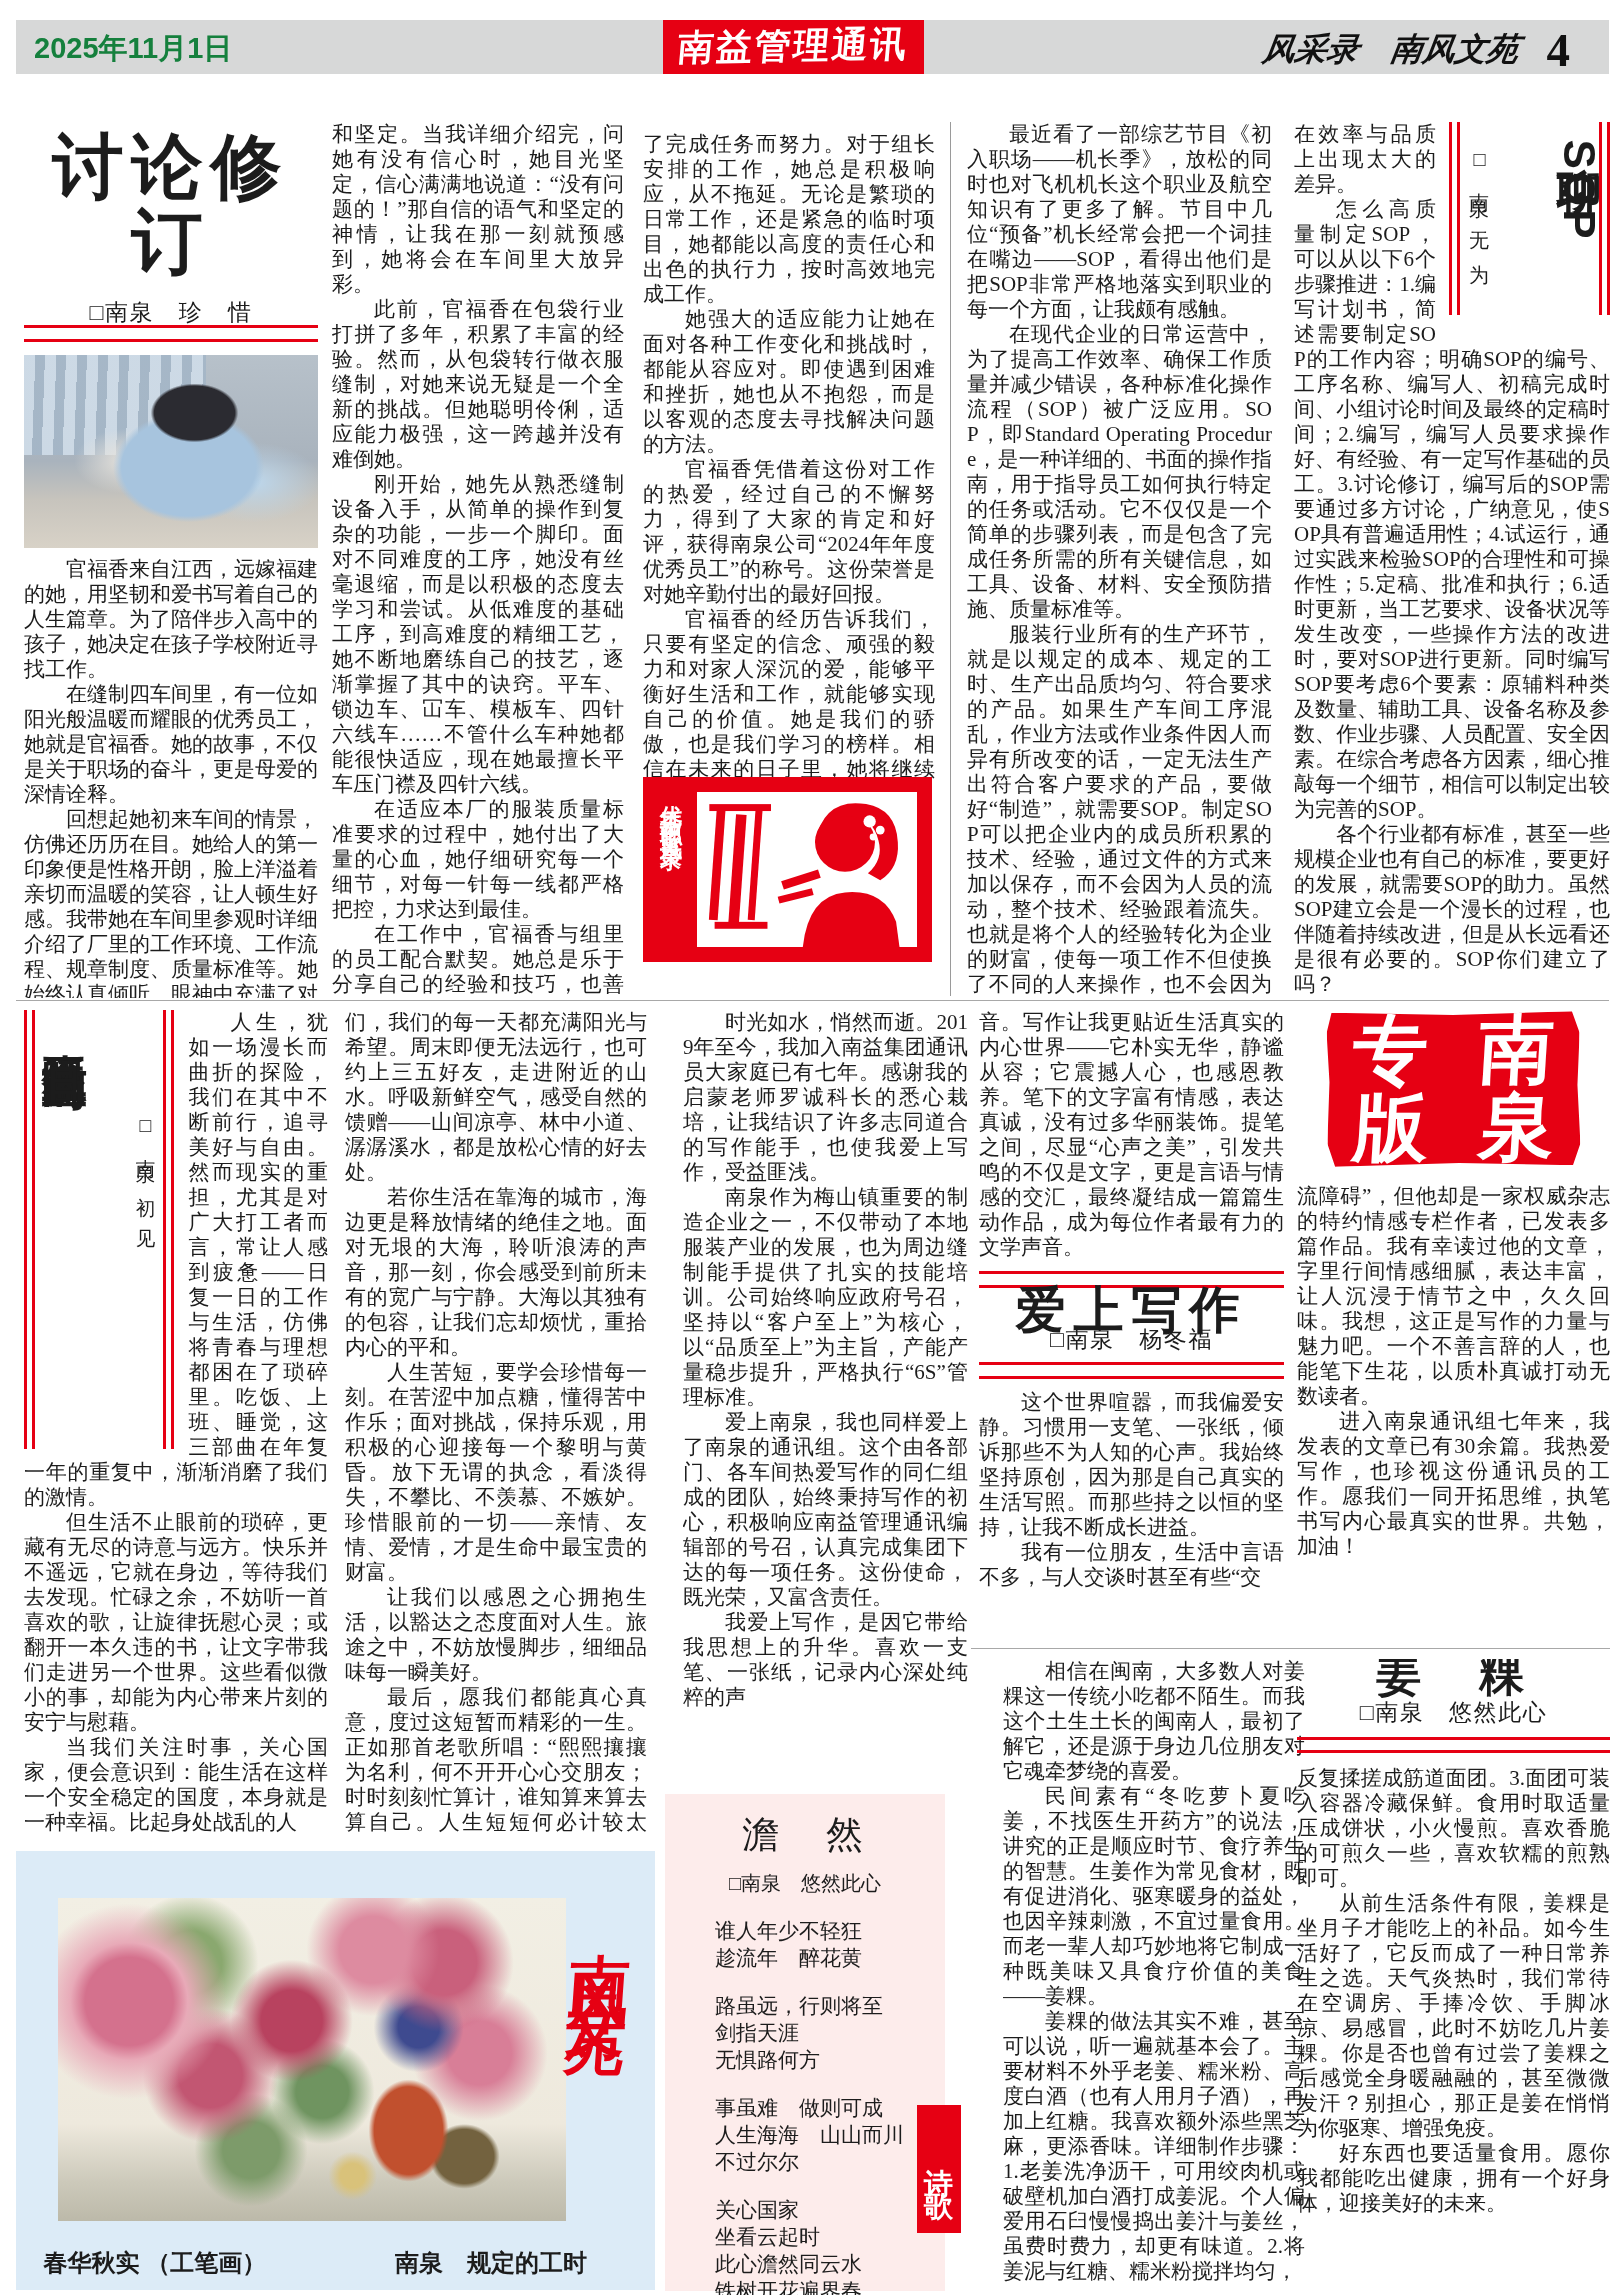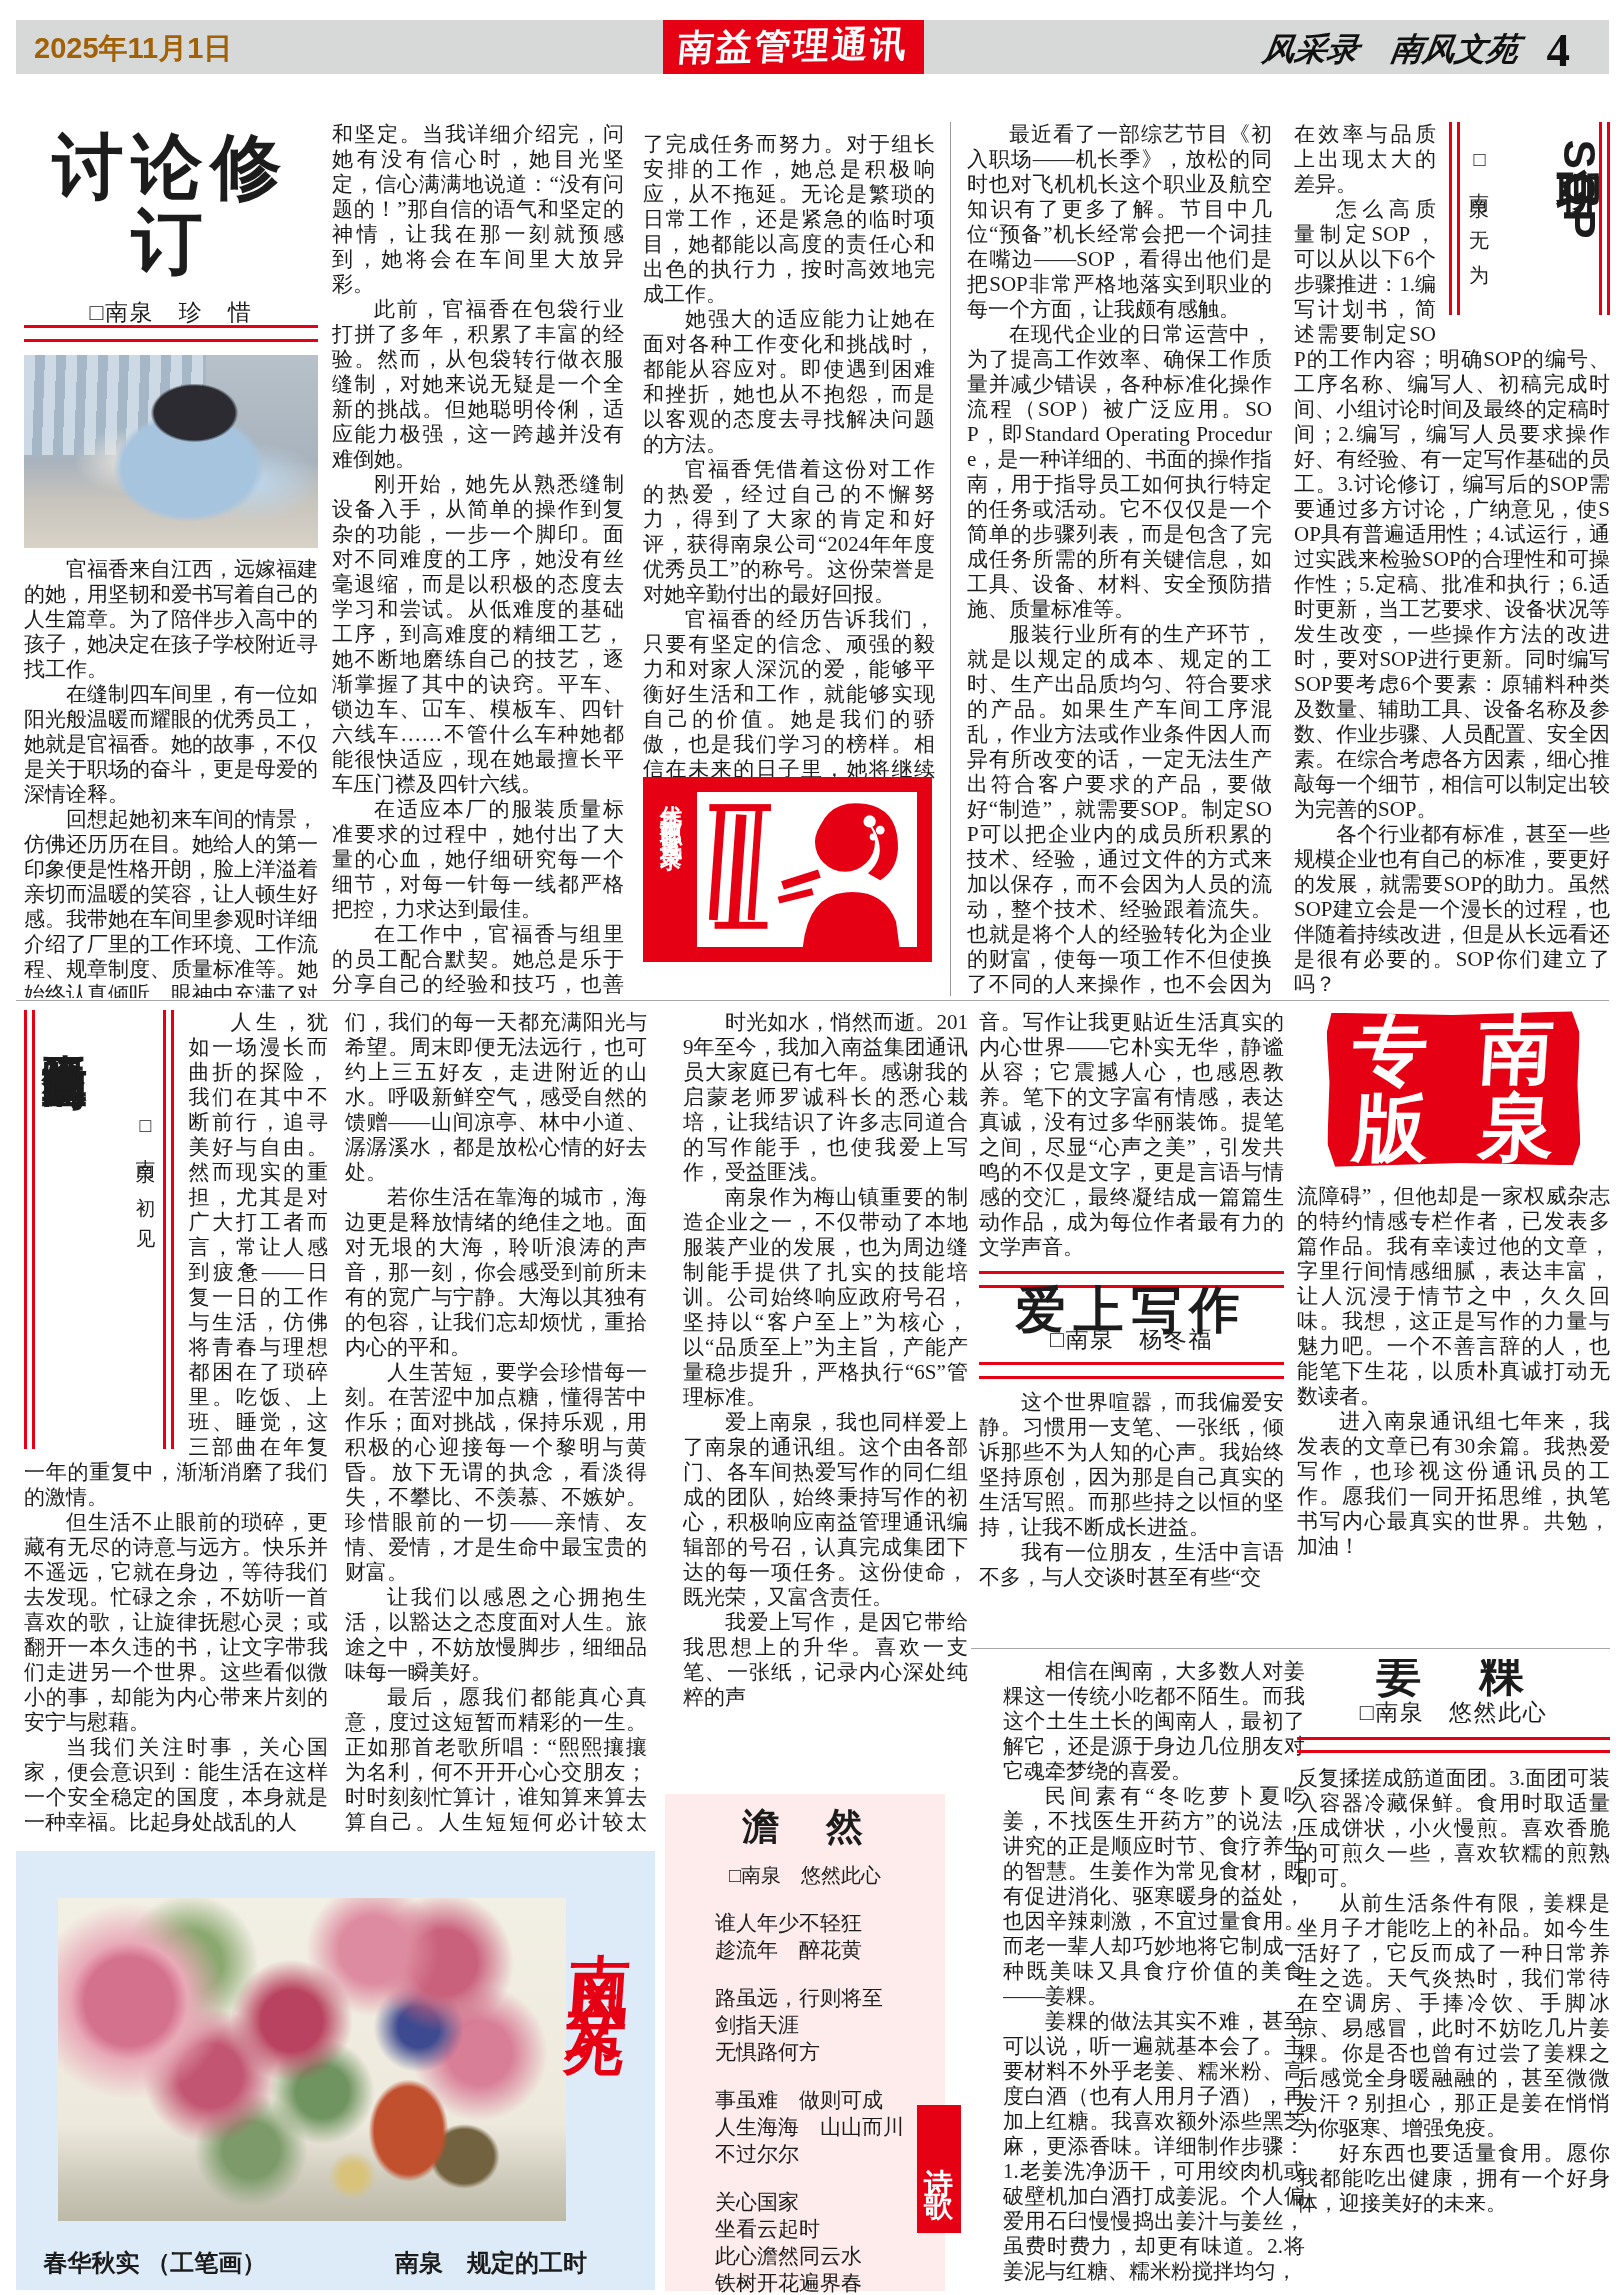--- a/index.html
+++ b/index.html
@@ -3,21 +3,21 @@
 <meta charset="utf-8">
 <style>
   :root{ --red:#e60013; --ink:#1c1c1c; }
   html,body{ margin:0; padding:0; background:#ffffff; }
   .page{ position:relative; width:1622px; height:2295px; background:#fff;
          font-family:"Liberation Serif","DejaVu Serif",serif; color:var(--ink); overflow:hidden; }
 
   
   .header-bar{ position:absolute; left:16px; top:19.5px; width:1593px; height:54px; background:#d7d8d8; }
   .header-date{ position:absolute; left:34px; top:29px; font-family:"Liberation Sans",sans-serif;
-                font-weight:bold; font-size:29px; color:#a16207; }
+                font-weight:bold; font-size:29px; color:#15803d; }
   .masthead{ position:absolute; left:663px; top:19.5px; width:261px; height:54px; background:var(--red);
              display:flex; align-items:center; justify-content:center; }
   .masthead span{ color:#fff; font-weight:bold; font-size:36px; letter-spacing:2.4px;
                   transform:skewX(-6deg) rotate(-1deg); font-family:"Liberation Serif",serif; }
   .header-right{ position:absolute; right:52px; top:23px; display:flex; align-items:center; gap:27.6px; }
   .section-label{ font-size:32px; font-weight:bold; font-style:italic; transform:skewX(-8deg); color:#111; }
   .page-number{ font-size:47px; font-weight:bold; font-family:"Liberation Serif",serif; color:#111; }
 
   
   .col{ position:absolute; overflow:hidden; text-align:justify; text-justify:inter-character;
@@ -105,22 +105,22 @@
                radial-gradient(circle at 58% 86%, #d9c27a 0 3%, rgba(217,194,122,0) 6%),
                linear-gradient(180deg, #f2efe4 0%, #eee9dd 70%, #ccc9ba 88%, #bcb9a9 100%); }
   .gallery-calligraphy{ position:absolute; right:13px; top:54px; writing-mode:vertical-rl;
                         color:var(--red); font-size:60px; font-weight:bold; letter-spacing:21px;
                         transform:skewX(-4deg); font-family:"Liberation Serif",serif; }
   .caption-left{ position:absolute; left:27.6px; bottom:11.4px; font-family:"Liberation Sans",sans-serif;
                  font-weight:bold; font-size:24px; }
   .caption-right{ position:absolute; left:379px; bottom:11.4px; font-size:24px; font-weight:bold; }
 
   .poem-box{ position:absolute; left:665px; top:1794px; width:280px; height:497px; background:#fdeceb; }
-  .poem-title{ margin-top:8px; text-align:center; font-family:"Liberation Sans",sans-serif;
-               font-weight:bold; font-size:37px; letter-spacing:4.9px; }
+  .poem-title{ margin-top:16px; text-align:center; font-family:"Liberation Sans",sans-serif;
+               font-weight:normal; font-size:37px; letter-spacing:4.9px; }
   .poem-byline{ margin-top:9.7px; text-align:center; font-size:20px; }
   .poem-body{ margin:21px 0 0 50px; font-size:21px; line-height:27px; }
   .poem-body .stanza{ margin-bottom:21px; }
   .poem-label{ position:absolute; right:-16px; bottom:58px; width:44px; height:128px; background:var(--red);
                color:#fff; display:flex; align-items:center; justify-content:center; }
   .poem-label span{ writing-mode:vertical-rl; font-size:29px; letter-spacing:24px; font-weight:bold;
                     font-family:"Liberation Sans",sans-serif; }
 
   .ginger-title{ text-align:center; font-family:"Liberation Sans",sans-serif; font-weight:bold;
                  font-size:45px; letter-spacing:6.5px; margin-top:3.2px; text-indent:0; }

